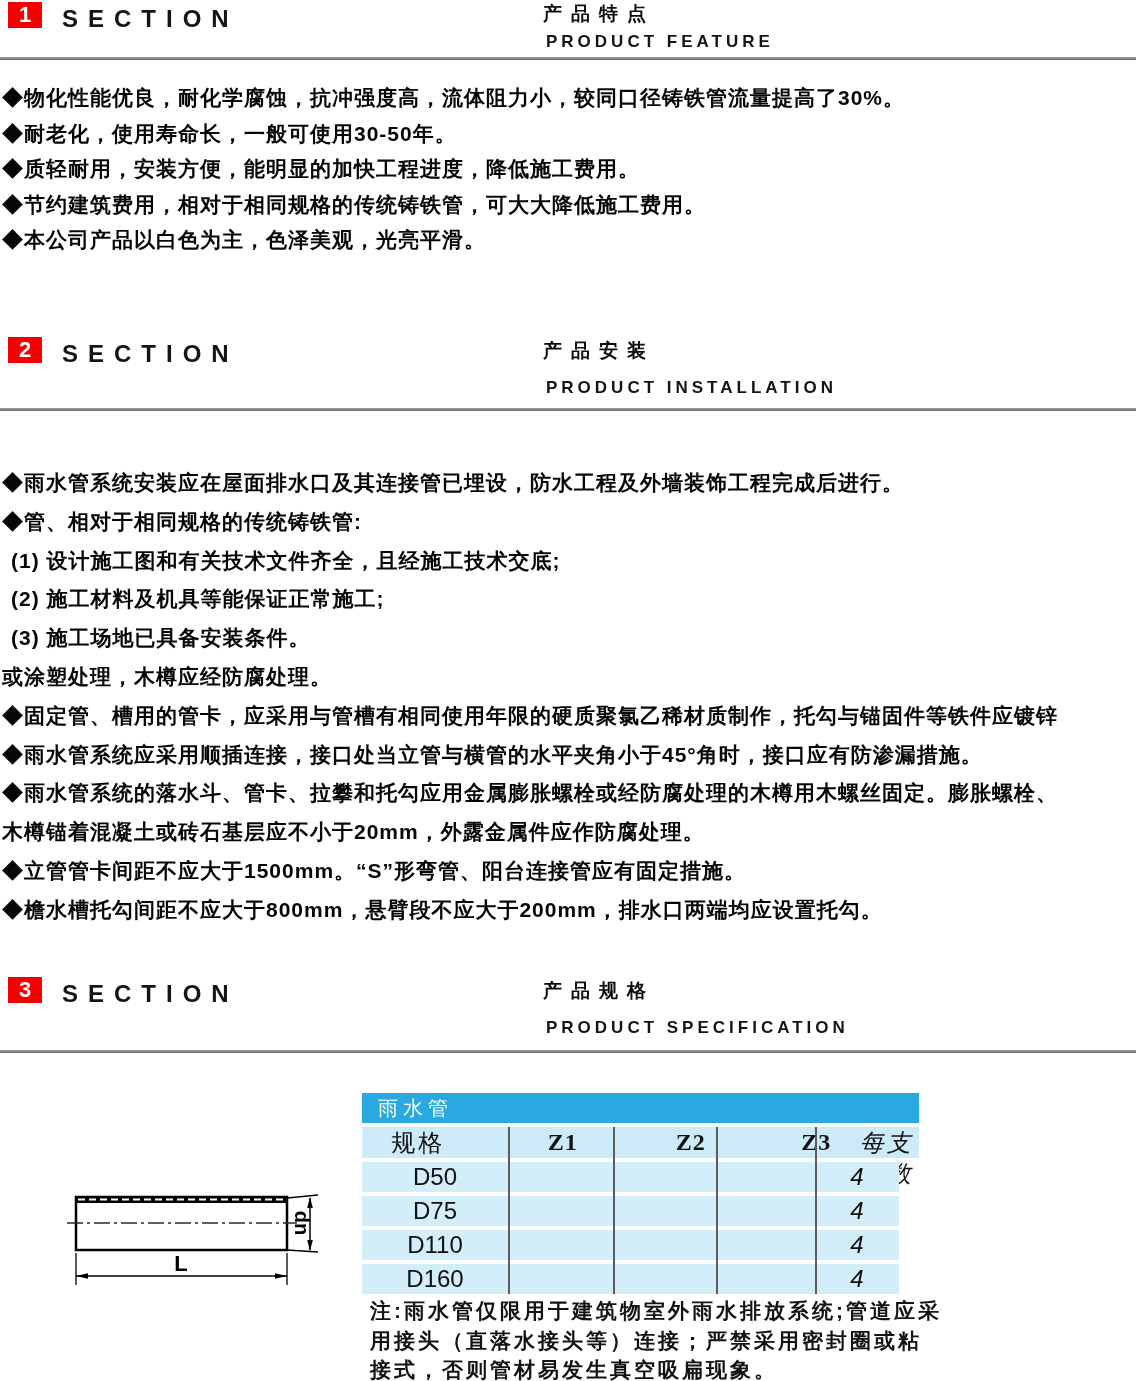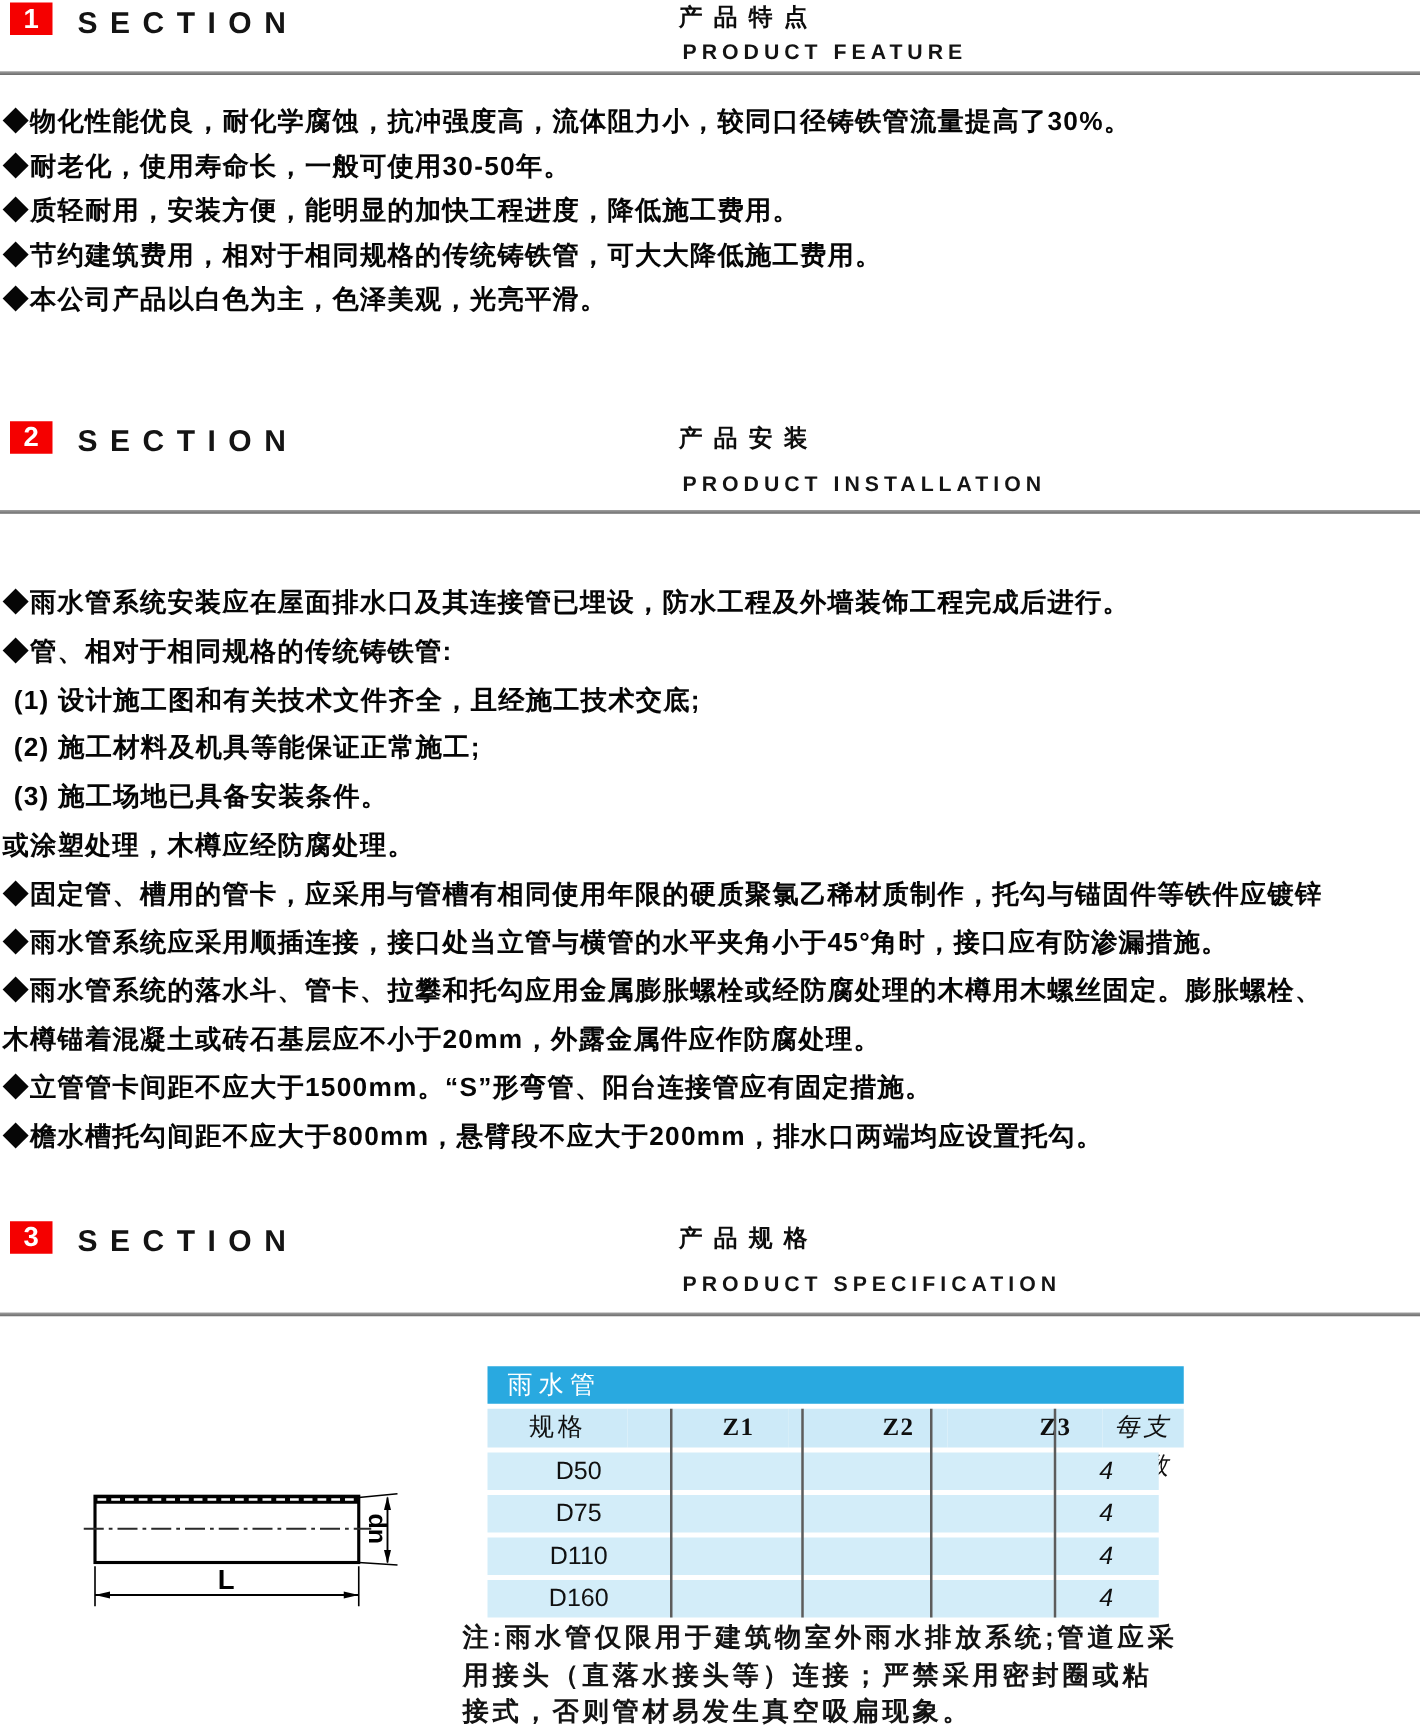--- a/index.html
+++ b/index.html
@@ -29,29 +29,29 @@
 
   
   .textblock{position:absolute;left:2px;width:1132px;font-weight:bold;color:#060606;}
   #features{top:80px;font-size:21px;letter-spacing:1px;}
   #features div{line-height:35.5px;white-space:nowrap;}
   #install{top:464px;font-size:21px;letter-spacing:1px;}
   #install div{line-height:38.8px;white-space:nowrap;}
   #install div.indent{padding-left:9px;}
 
   
-  #spec-table{position:absolute;left:390px;top:1093px;width:557px;}
+  #spec-table{position:absolute;left:362px;top:1093px;width:557px;}
   .tbl-title{
     height:30px;background:#29a9e0;color:#ffffff;font-size:20px;letter-spacing:5px;
     line-height:30px;padding-left:16px;box-sizing:border-box;
   }
   .tbl-row{display:flex;margin-top:4px;}
   .tbl-row .cell{
     background:#cdeaf8;height:31px;line-height:31px;text-align:center;
-    font-size:20px;color:#101010;
+    font-size:24px;color:#101010;
   }
   .tbl-row.hdr .cell{font-weight:500;letter-spacing:3px;}
   .tbl-row.hdr .cell.z{font-family:"Liberation Serif",serif;font-weight:bold;letter-spacing:1px;padding-left:48px;}
   .tbl-row.data .cell{background:#d3edf9;height:30px;line-height:30px;font-weight:400;letter-spacing:0;}
   .c0{width:146px;} .c1{width:105px;} .c2{width:103px;} .c3{width:99px;} .c4{width:84px;font-style:italic;}
   .vline{position:absolute;width:2px;background:#5c5c5c;top:34px;height:167px;}
 
   
   #note{
     position:absolute;left:370px;top:1296px;width:565px;

